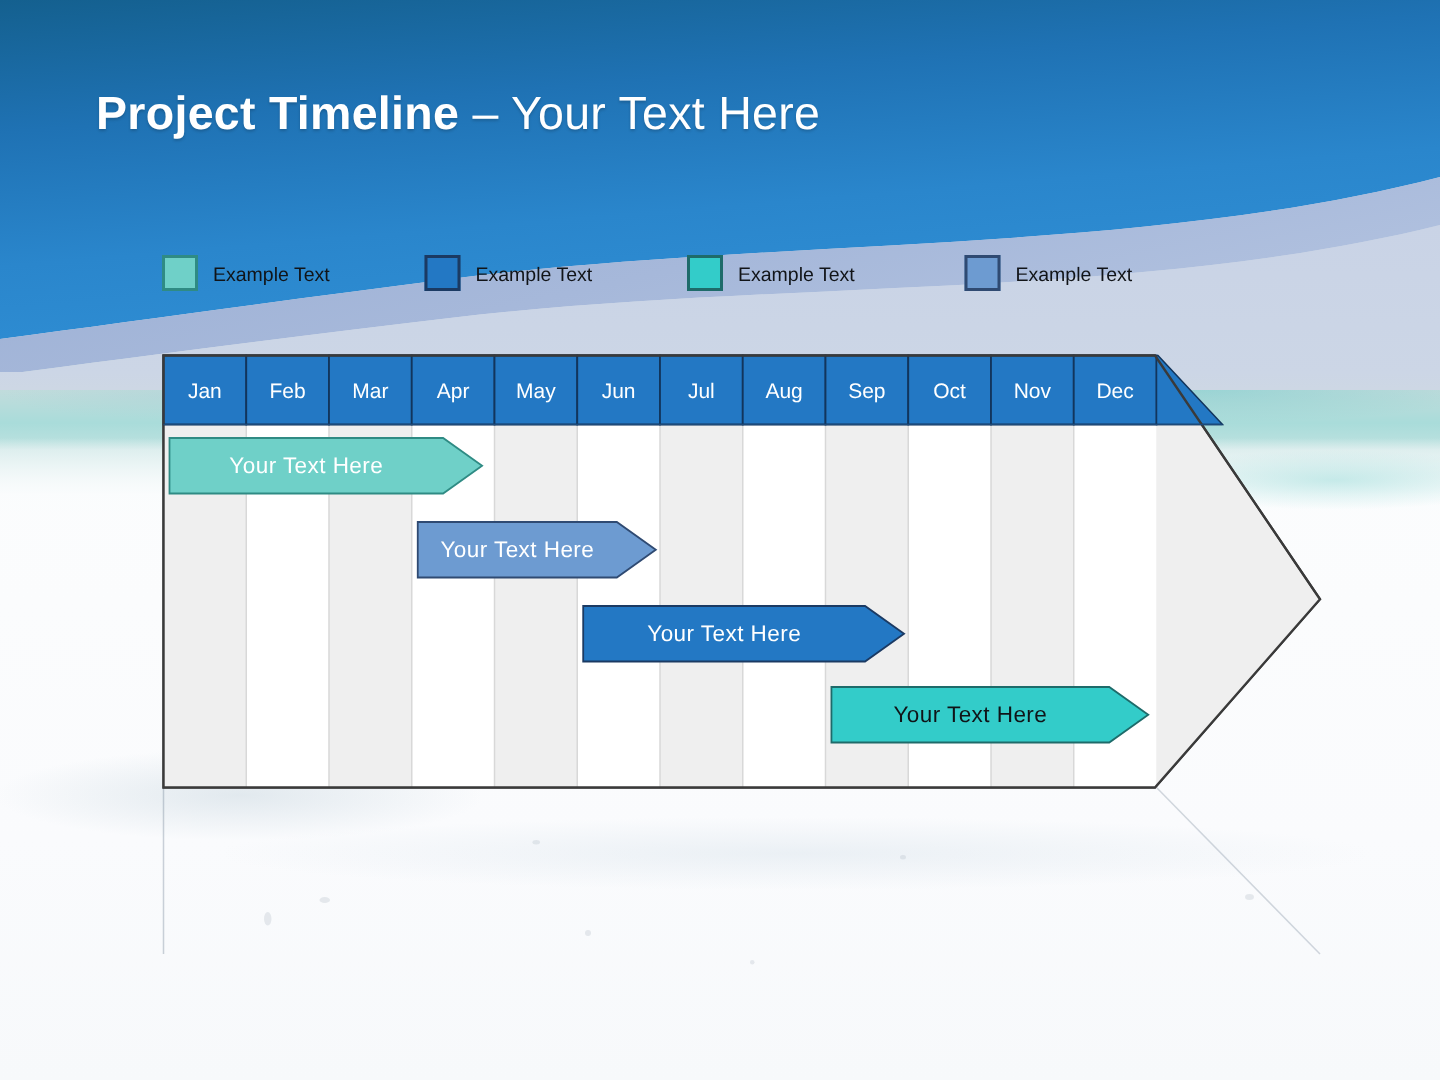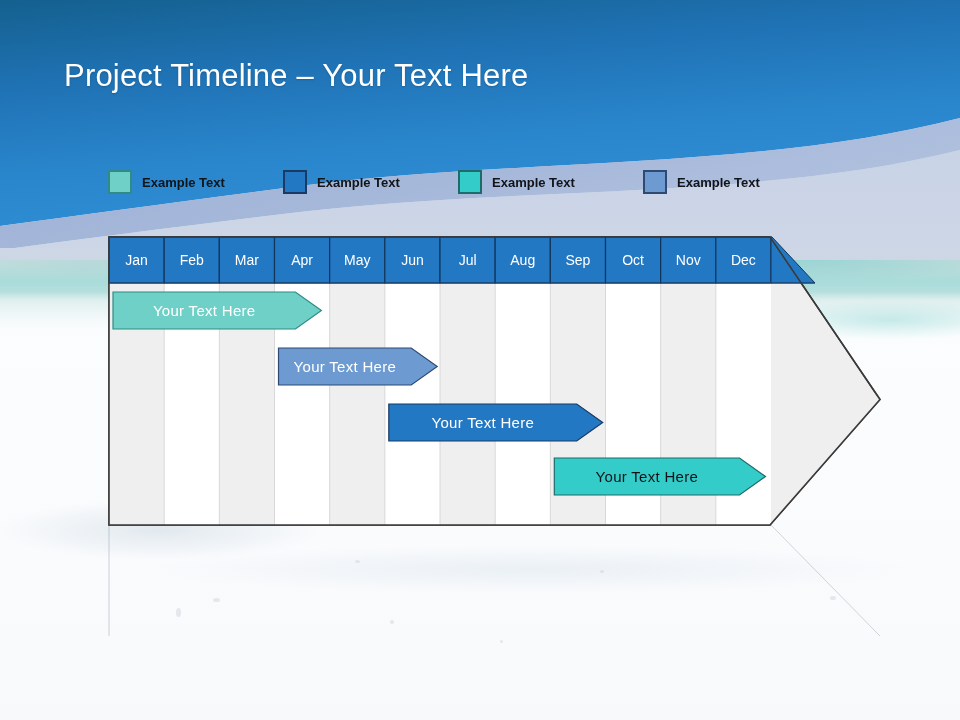--- a/index.html
+++ b/index.html
@@ -90,21 +90,21 @@
   .title {
     position: absolute;
     left: 64px;
     top: 58px;
     font-size: 31px;
     color: #ffffff;
     letter-spacing: 0.2px;
     white-space: nowrap;
     text-shadow: 0 1px 2px rgba(0,0,0,0.18);
   }
-  .title .bold { font-weight: normal; }
+  .title .bold { font-weight: bold; }
   .title .light { font-weight: normal; }
 
   
   .legend {
     position: absolute;
     left: 108px;
     top: 168px;
     width: 700px;
     height: 30px;
   }
@@ -117,21 +117,21 @@
     height: 28px;
   }
   .legend-swatch {
     width: 24px;
     height: 24px;
     box-sizing: border-box;
     border: 2px solid;
   }
   .legend-label {
     font-size: 13px;
-    font-weight: bold;
+    font-weight: normal;
     color: #111418;
     white-space: nowrap;
   }
   #lg0 { left: 0px; }
   #lg1 { left: 175px; }
   #lg2 { left: 350px; }
   #lg3 { left: 535px; }
 
   
   .chart-wrap {

